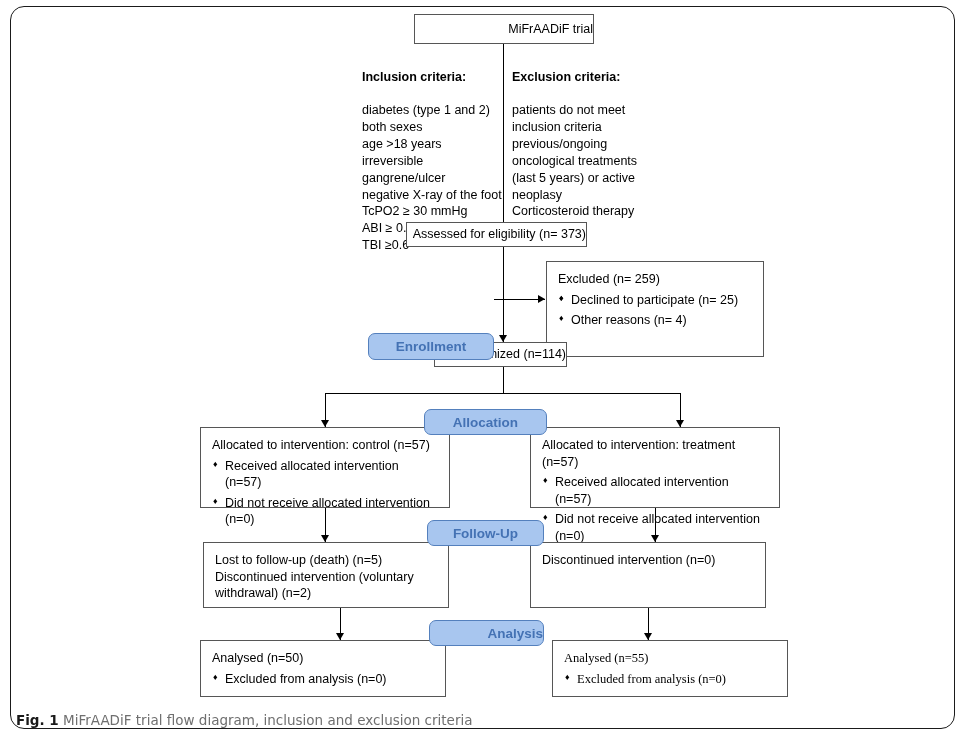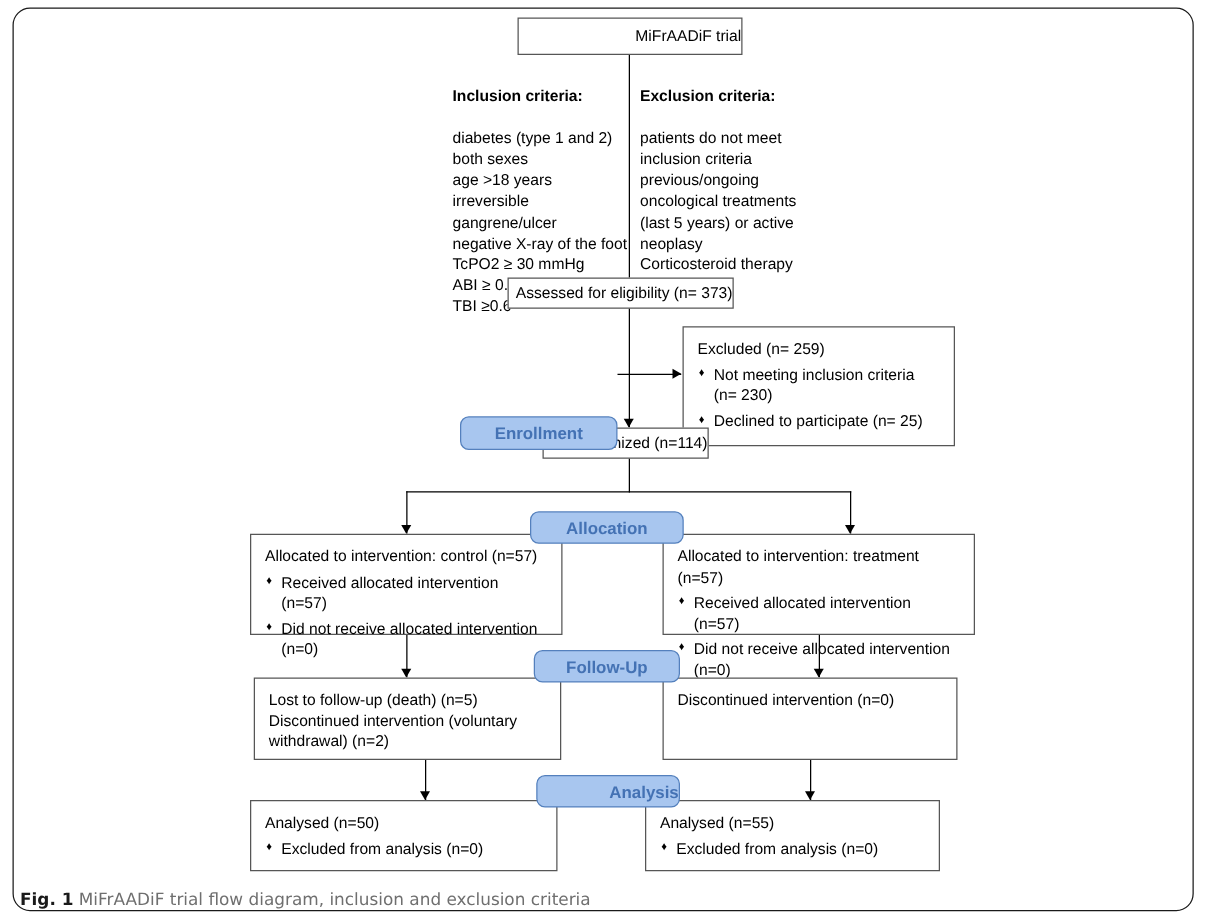--- a/index.html
+++ b/index.html
@@ -172,25 +172,28 @@
     <span>Enrollment</span>
   </div>
 
   <div class="hline" style="left:494px; top:299px; width:51px;"></div>
   <div class="arrow-right" style="left:538px; top:295px;"></div>
 
   <div class="box pad" style="left:546px; top:261px; width:218px; height:96px;">
     <span class="line">Excluded (n= 259)</span>
     <span class="bullet-row">
       <span class="dia">♦</span>
-      <span>Not meeting inclusion criteria (n= 230)</span>
     </span>
     <span class="bullet-row">
       <span class="dia">♦</span>
       <span>Declined to participate (n= 25)</span>
+    </span>
+    <span class="bullet-row">
+      <span class="dia">♦</span>
+      <span>Other reasons (n= 4)</span>
     </span>
   </div>
 
   <div class="box center" style="left:434px; top:342px; width:133px; height:25px;">
     <span>Randomized (n=114)</span>
   </div>
 
   <div class="vline" style="left:503px; top:367px; height:27px;"></div>
   <div class="hline" style="left:325px; top:393px; width:356px;"></div>
   <div class="vline" style="left:325px; top:393px; height:34px;"></div>
@@ -256,21 +259,21 @@
   </div>
 
   <div class="box pad" style="left:200px; top:640px; width:246px; height:57px;">
     <span class="line">Analysed (n=50)</span>
     <span class="bullet-row">
       <span class="dia">♦</span>
       <span>Excluded from analysis (n=0)</span>
     </span>
   </div>
 
-  <div class="box pad" style="left:516px; top:640px; width:236px; height:57px;">
+  <div class="box pad" style="left:552px; top:640px; width:236px; height:57px;font-family:Liberation Serif, serif;">
     <span class="line">Analysed (n=55)</span>
     <span class="bullet-row">
       <span class="dia">♦</span>
       <span>Excluded from analysis (n=0)</span>
     </span>
   </div>
 
   <div class="caption">
     <b>Fig. 1</b><span> MiFrAADiF trial flow diagram, inclusion and exclusion criteria</span>
   </div>

